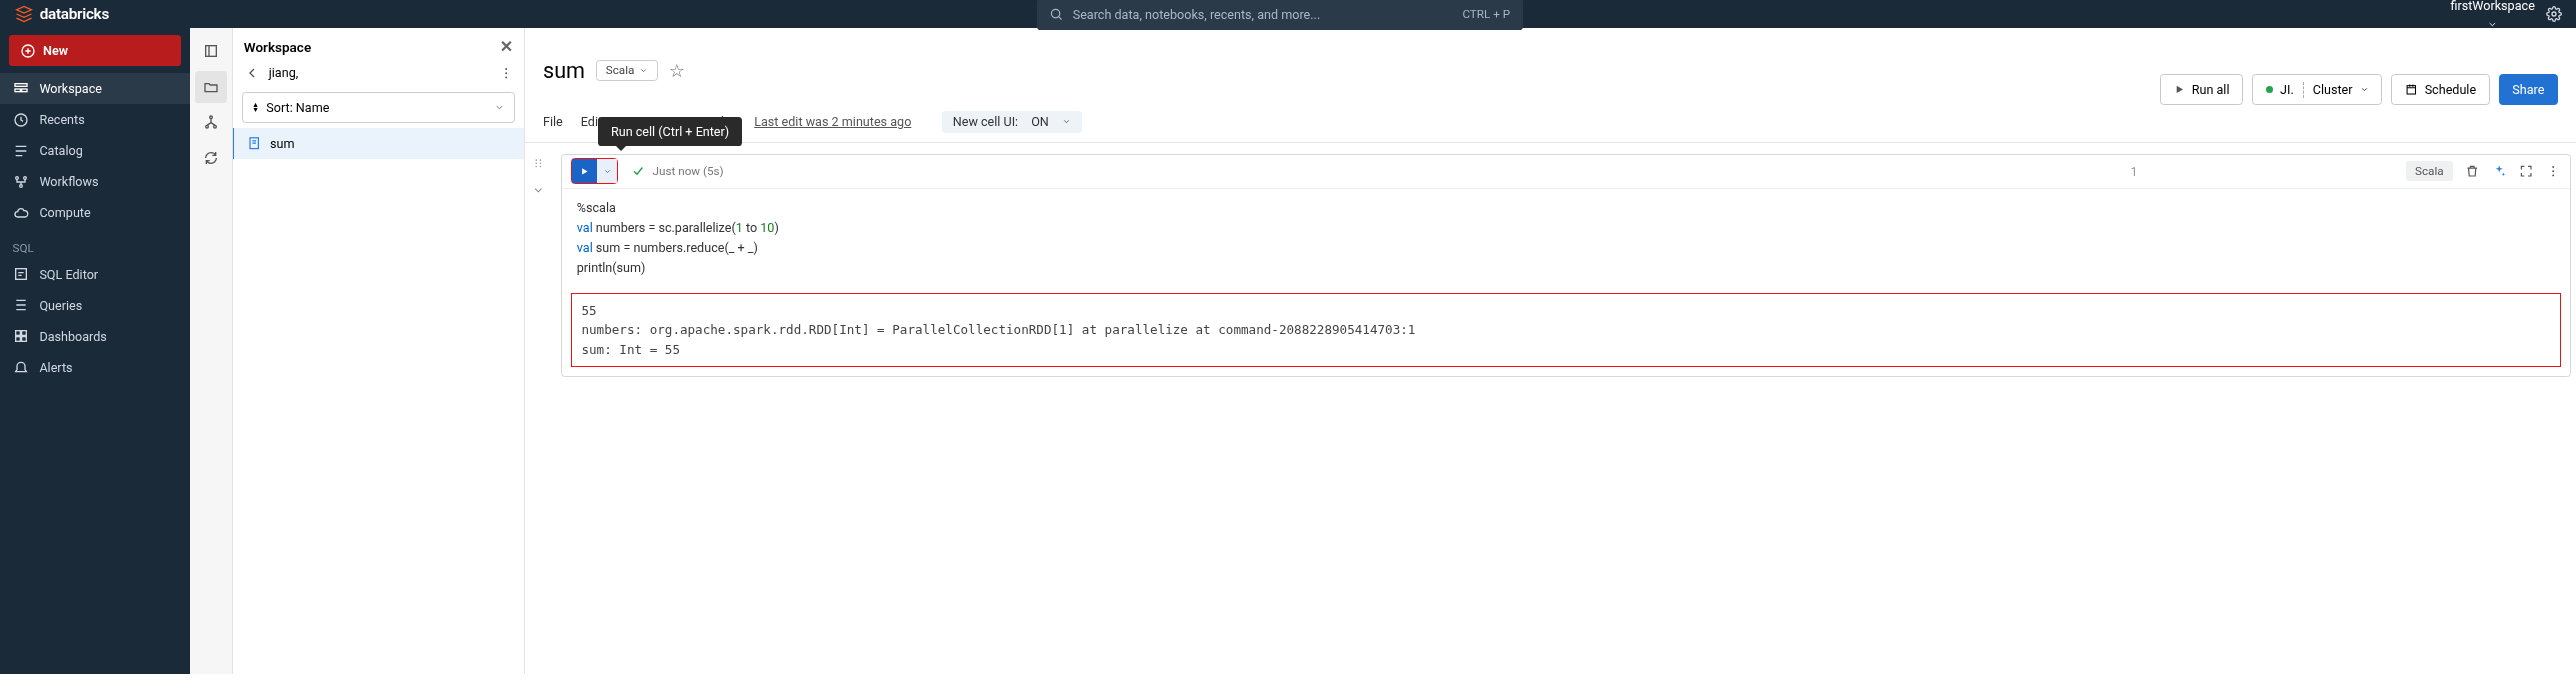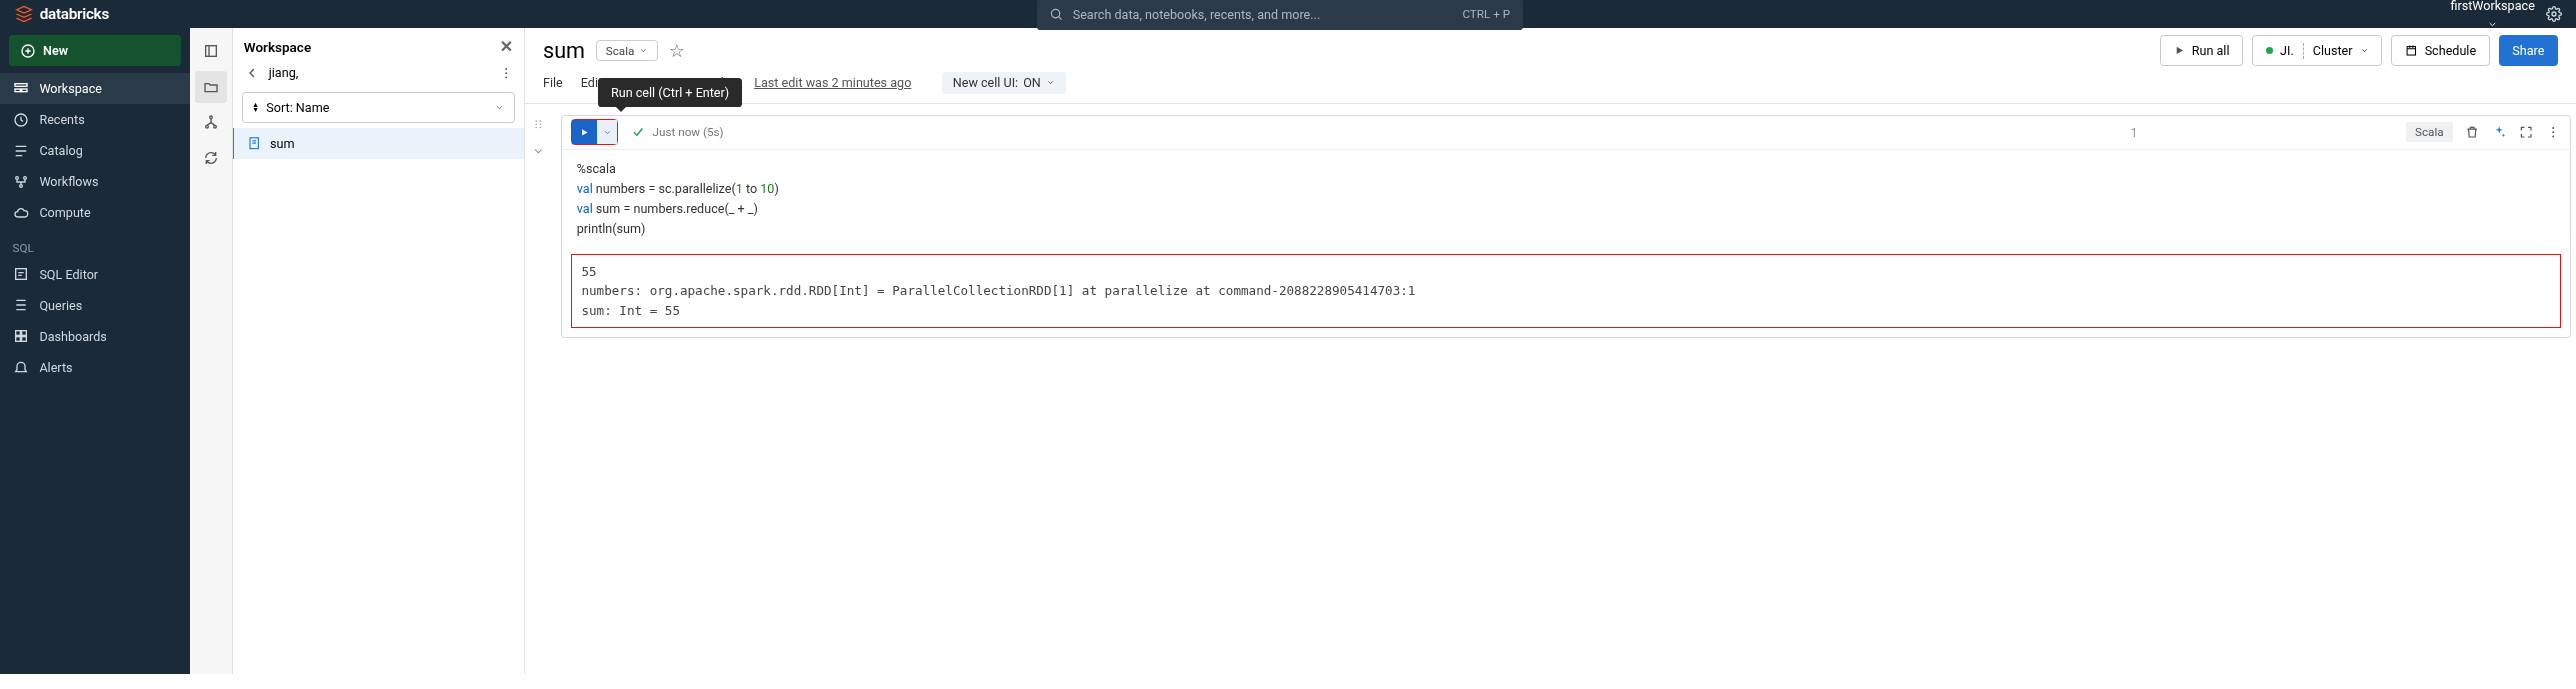--- a/index.html
+++ b/index.html
@@ -13,21 +13,21 @@
 .search-box .sicon { margin-right: 9px; }
 .search-box .shortcut { margin-left: auto; font-size: 11.7px; }
 .workspace-switch { display: flex; align-items: center; gap: 5.4px; font-size: 12.6px; margin-right: 10.8px; flex-direction: column; }
 .gear-icon { width: 16px; height: 16px; }
 
 
 .layout { display: flex; height: calc(100vh - 43px); }
 
 
 .sidenav { width: 190px; background: #1b2a38; color: #d0d9e1; padding-top: 7.2px; }
-.nav-btn-new { margin: 0 9px 7.2px 9px; background: #14532d; color: #fff; border-radius: 3.6px; height: 31px; display: flex; align-items: center; padding: 0 10.8px; font-size: 12.6px; font-weight: 600; gap: 7.2px; }
+.nav-btn-new { margin: 0 9px 7.2px 9px; background: #b91c1c; color: #fff; border-radius: 3.6px; height: 31px; display: flex; align-items: center; padding: 0 10.8px; font-size: 12.6px; font-weight: 600; gap: 7.2px; }
 .nav-item { display: flex; align-items: center; padding: 0 12.6px; height: 31px; font-size: 12.6px; gap: 10.8px; cursor: pointer; }
 .nav-item.active { background: #2a3a48; color: #fff; }
 .nav-section-label { padding: 12.6px 12.6px 3.6px 12.6px; font-size: 11.7px; color: #8a99a8; }
 
 
 .ws-strip { width: 43px; background: #f6f6f6; border-right: 0.9px solid #e3e3e3; display: flex; flex-direction: column; align-items: center; padding-top: 7.2px; gap: 3.6px; }
 .ws-strip-item { width: 32px; height: 32px; display: flex; align-items: center; justify-content: center; border-radius: 3.6px; color: #555; cursor: pointer; }
 .ws-strip-item.active { background: #e4e4e4; }
 
 .ws-panel { width: 292px; border-right: 0.9px solid #e3e3e3; display: flex; flex-direction: column; }
@@ -42,29 +42,29 @@
 .ws-sort .chev { margin-left: auto; color: #666; }
 .ws-file { display: flex; align-items: center; height: 31px; padding: 0 12.6px; gap: 9px; font-size: 12.6px; background: #eaf2fb; border-left: 1.8px solid #2b7de1; }
 
 
 .editor { flex: 1; display: flex; flex-direction: column; min-width: 0; }
 .editor-header { padding: 7.2px 18px 0 18px; border-bottom: 0.9px solid #e3e3e3; }
 .eh-row1 { display: flex; align-items: center; gap: 10.8px; margin-bottom: 5.4px; }
 .nb-title { font-size: 21.6px; font-weight: 400; }
 .lang-chip { border: 0.9px solid #ccc; border-radius: 3.6px; padding: 2.7px 9px; font-size: 11.7px; display: inline-flex; align-items: center; gap: 4.5px; color: #444; }
 .star { color: #6a6a6a; font-size: 18px; }
-.eh-right { margin-left: auto; display: flex; gap: 9px; align-items: center; }
+.eh-right { margin-left: auto; display: flex; gap: 9px; align-items: center; margin-top: 39px; }
 .btn { border: 0.9px solid #c8c8c8; border-radius: 3.6px; background: #fff; height: 31px; display: inline-flex; align-items: center; padding: 0 12.6px; font-size: 12.6px; gap: 7.2px; cursor: pointer; }
 .btn.primary { background: #2272d4; color: #fff; border-color: #2272d4; }
 .status-dot { width: 7.2px; height: 7.2px; border-radius: 50%; background: #22a34c; display: inline-block; }
 .dashed { border-left: 0.9px dashed #aaa; height: 16px; margin: 0 1.8px; }
 .eh-row2 { display: flex; align-items: center; gap: 18px; font-size: 12.6px; color: #333; padding-bottom: 9px; }
 .eh-row2 .menu-item { cursor: pointer; }
 .eh-row2 .last-edit { color: #555; text-decoration: underline; margin-left: 5.4px; }
-.newcell-pill { margin-left: 12.6px; background: #eef3f8; border-radius: 3.6px; padding: 3.6px 10.8px; font-size: 12.6px; display: inline-flex; gap: 5px; align-items: center; }
+.newcell-pill { margin-left: 12.6px; background: #eef3f8; border-radius: 3.6px; padding: 3.6px 10.8px; font-size: 12.6px; display: inline-flex; gap: 13px; align-items: center; }
 
 
 .cell-wrap { padding: 10.8px 5.4px 10.8px 5.4px; position: relative; }
 .cell-gutter { position: absolute; left: 7.2px; top: 14.4px; display: flex; flex-direction: column; gap: 14.4px; color: #888; }
 .cell { margin-left: 31px; border: 0.9px solid #d7d7d7; border-radius: 3.6px; background: #fff; position: relative; }
 .cell-toolbar { height: 34px; display: flex; align-items: center; padding: 0 9px; gap: 7.2px; border-bottom: 0.9px solid #eee; }
 .run-group { border: 1.8px solid #e11; border-radius: 3.6px; display: flex; align-items: center; }
 .run-btn { width: 25px; height: 23.4px; background: #1a63c7; display: flex; align-items: center; justify-content: center; }
 .run-drop { width: 20px; height: 23.4px; background: #e9f0fa; display: flex; align-items: center; justify-content: center; color: #1a63c7; }
 .run-ok { color: #22a34c; margin-left: 5.4px; }

